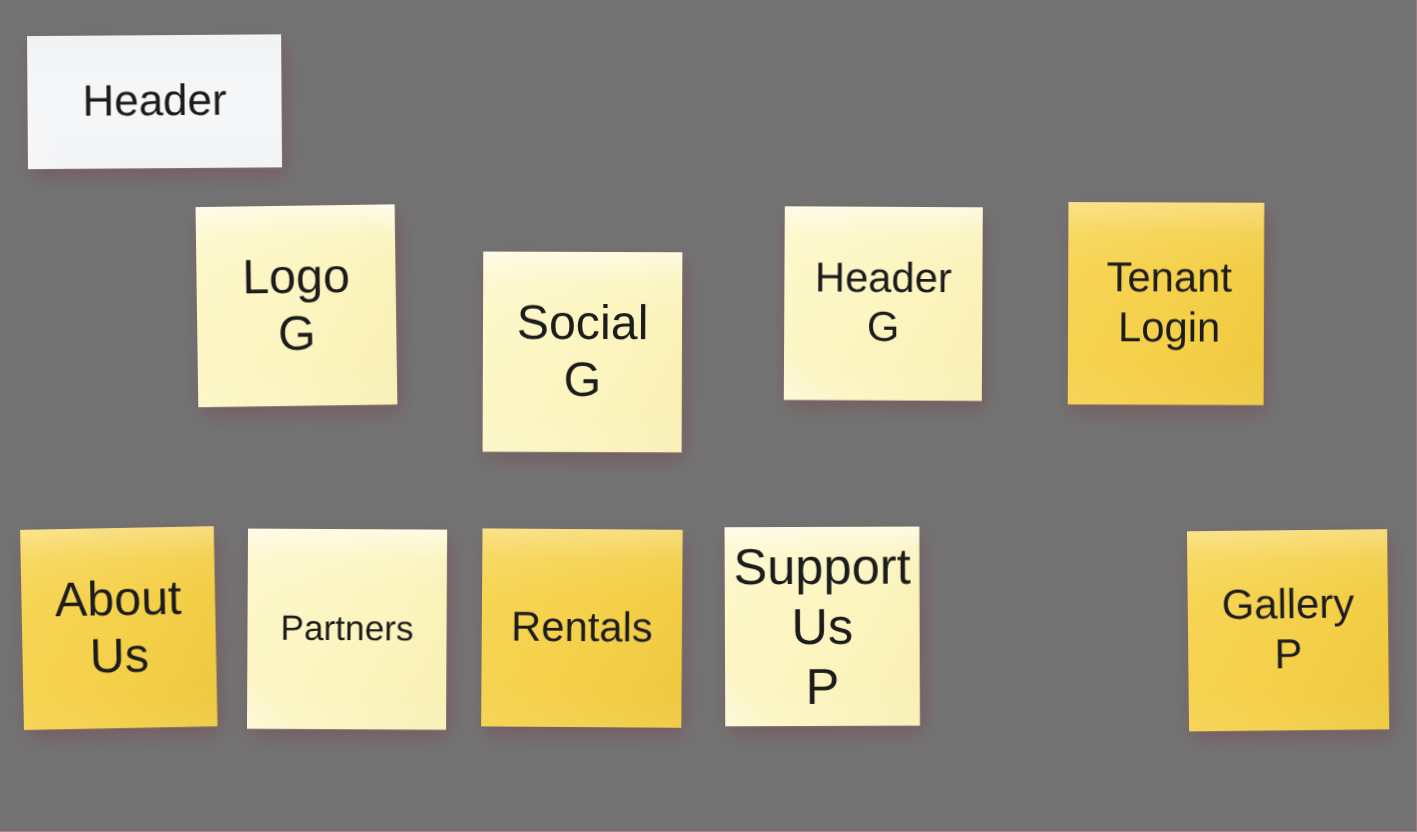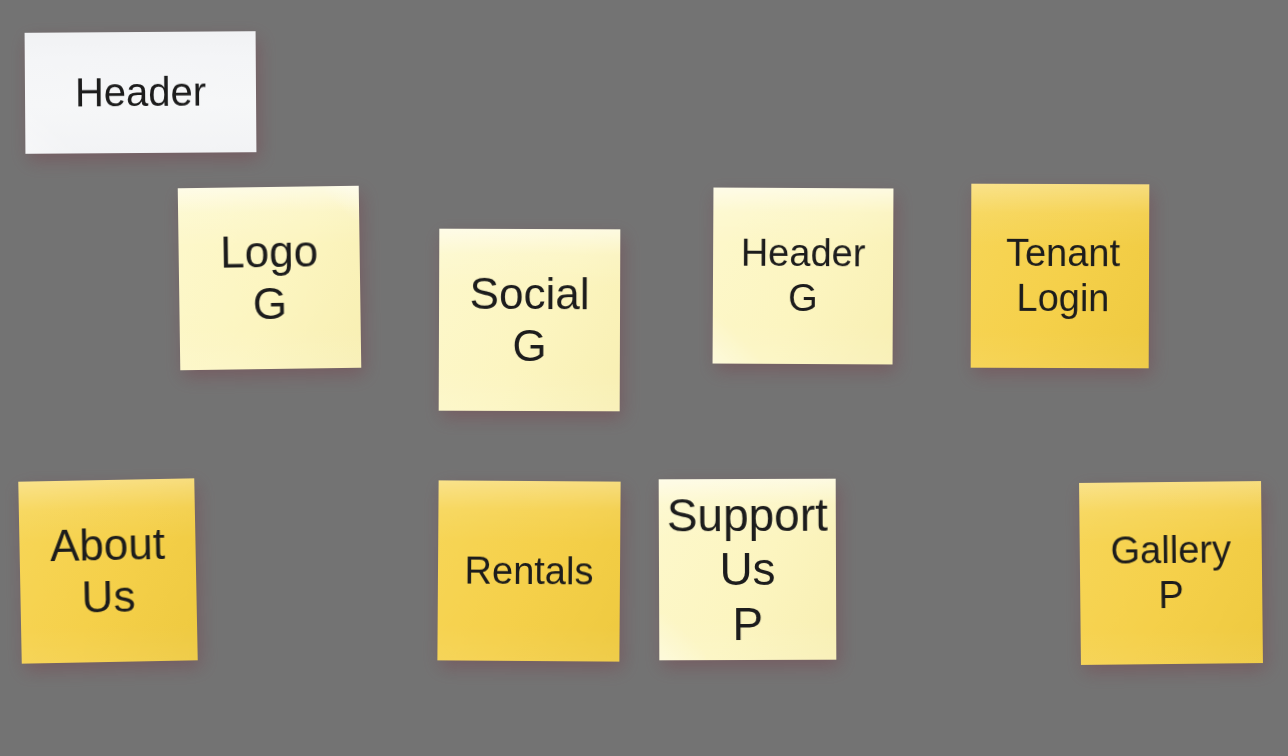--- a/index.html
+++ b/index.html
@@ -109,19 +109,20 @@
     <div class="note pale" style="left: 179px; top: 187px; width: 181px; height: 182px; font-size: 44px; transform: rotate(-0.8deg); color: rgb(28, 28, 28);"><span class="corner"></span><span class="label">Logo
 G</span></div>
     <div class="note pale" style="left: 439px; top: 186px; width: 181px; height: 182px; font-size: 44px; transform: rotate(0.2deg); color: rgb(28, 28, 28); margin-top: 43px;"><span class="label">Social
 G</span></div>
     <div class="note pale" style="left: 713px; top: 188px; width: 180px; height: 176px; font-size: 38px; transform: rotate(0.3deg); color: rgb(28, 28, 28);"><span class="sheen"></span><span class="label">Header
 G</span></div>
     <div class="note gold" style="left: 971px; top: 184px; width: 178px; height: 184px; font-size: 38px; transform: rotate(0.2deg); color: rgb(28, 28, 28); padding-left: 12px;"><span class="label">Tenant
 Login</span></div>
     <div class="note gold" style="left: 20px; top: 480px; width: 176px; height: 182px; font-size: 44px; transform: rotate(-1.1deg); color: rgb(28, 28, 28);"><span class="label">About
 Us</span></div>
+    <div class="note pale" style="left: 225px; top: 481px; width: 181px; height: 182px; font-size: 32px; transform: rotate(0.3deg); color: rgb(28, 28, 28);"><span class="sheen"></span><span class="label">Partners</span></div>
     <div class="note gold" style="left: 438px; top: 481px; width: 182px; height: 180px; font-size: 38px; transform: rotate(0.4deg); color: rgb(28, 28, 28);"><span class="label">Rentals</span></div>
     <div class="note pale" style="left: 659px; top: 479px; width: 177px; height: 181px; font-size: 46px; transform: rotate(-0.2deg); color: rgb(28, 28, 28);"><span class="sheen"></span><span class="label">Support
 Us
 P</span></div>
     <div class="note gold" style="left: 1080px; top: 482px; width: 182px; height: 182px; font-size: 38px; transform: rotate(-0.6deg); color: rgb(28, 28, 28);"><span class="label">Gallery
 P</span></div>
   </div>
 
 </body></html>

